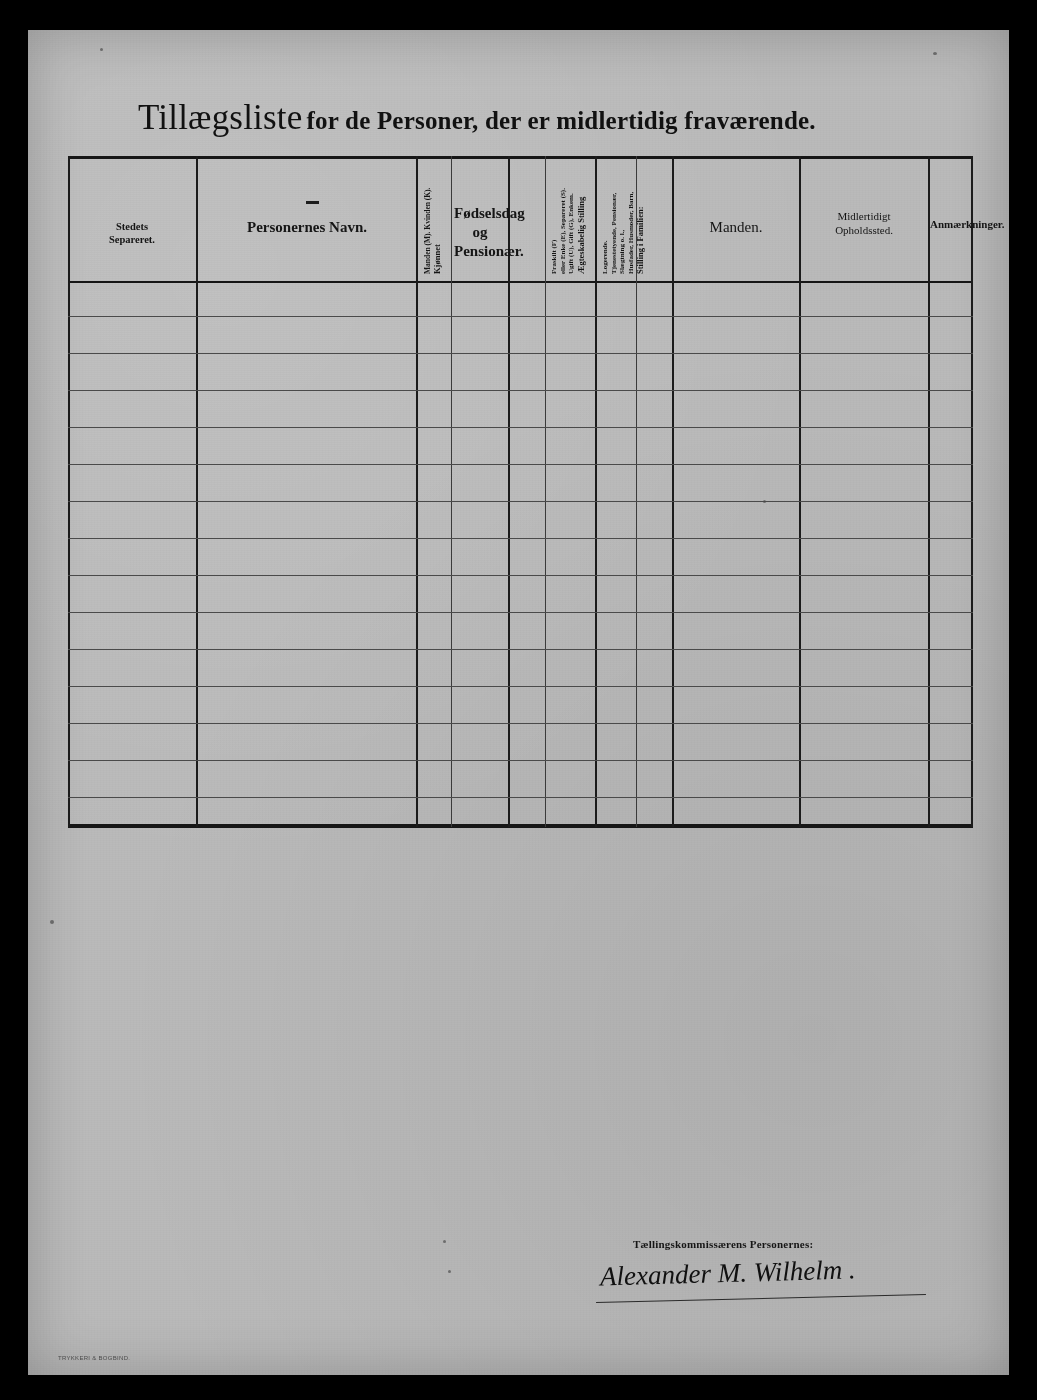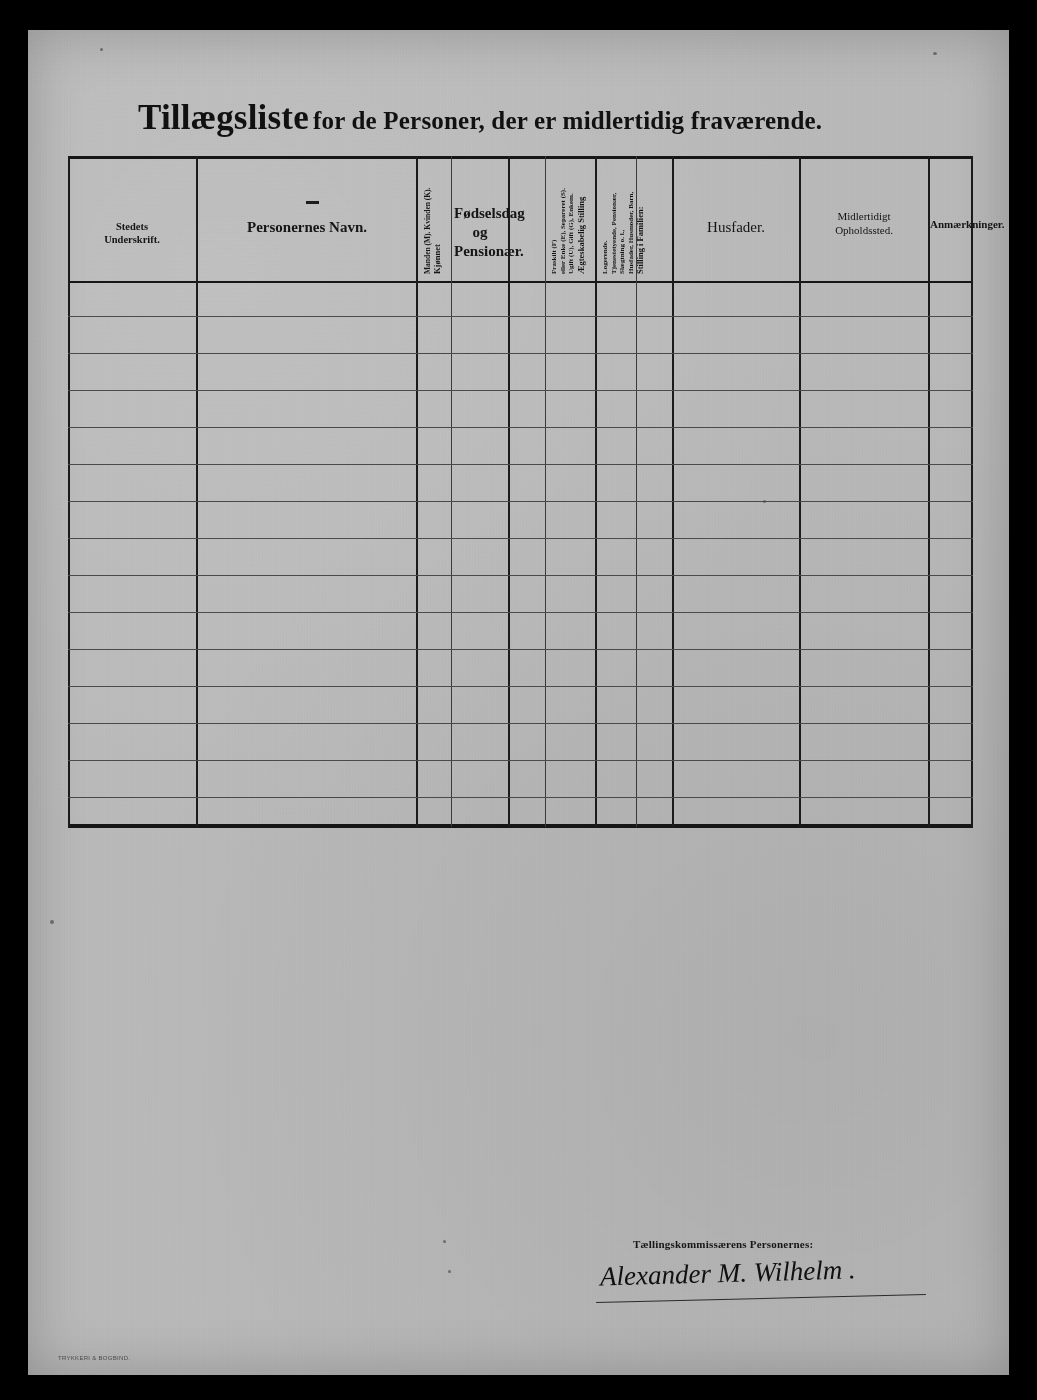--- a/index.html
+++ b/index.html
@@ -42,21 +42,21 @@
   #title {
     position: absolute;
     left: 110px;
     top: 68px;
     width: 820px;
     color: #111;
     white-space: nowrap;
   }
   #title .t-main {
     font-family: "Liberation Serif", serif;
-    font-weight: bold;
+    font-weight: normal;
     font-size: 35px;
     letter-spacing: .2px;
   }
   #title .t-rest {
     font-family: "Liberation Serif", serif;
     font-weight: bold;
     font-size: 25px;
     letter-spacing: .2px;
   }
 
@@ -230,21 +230,21 @@
     <div class="rowline" style="top:419px;"></div>
     <div class="rowline" style="top:456px;"></div>
     <div class="rowline" style="top:493px;"></div>
     <div class="rowline" style="top:530px;"></div>
     <div class="rowline" style="top:567px;"></div>
     <div class="rowline" style="top:604px;"></div>
     <div class="rowline" style="top:641px;"></div>
 
     <div class="hcell bold small" style="left:14px; top:64px; width:100px;">
       <div>Stedets</div>
-      <div>Underskrift.</div>
+      <div>Separeret.</div>
     </div>
 
     <div class="hcell bold reg" style="left:136px; top:62px; width:206px;">
       <div>Personernes Navn.</div>
     </div>
 
     <div class="vcell" style="left:355px; top:118px;">
       <div style="font-size:7.5px;">Manden (M). Kvinden (K).</div>
       <div style="font-size:8.5px;">Kjønnet</div>
     </div>
@@ -264,21 +264,21 @@
 
     <div class="vcell" style="left:533px; top:118px;">
       <div style="font-size:7px;">Logerende.</div>
       <div style="font-size:7px;">Tjenestetyende, Pensionær,</div>
       <div style="font-size:7px;">Slægtning o. l.,</div>
       <div style="font-size:7px;">Husfader, Husmoder, Barn,</div>
       <div style="font-size:8.5px;">Stilling i Familien:</div>
     </div>
 
     <div class="hcell reg" style="left:608px; top:62px; width:120px;">
-      <div>Husfader.</div>
+      <div>Manden.</div>
     </div>
 
     <div class="hcell reg" style="left:735px; top:54px; width:122px; font-size:11px;">
       <div>Midlertidigt</div>
       <div>Opholdssted.</div>
     </div>
 
     <div class="hcell bold" style="left:862px; top:62px; width:32px; font-size:11px; white-space:nowrap; text-align:left;">
       <div>Anmærkninger.</div>
     </div>

